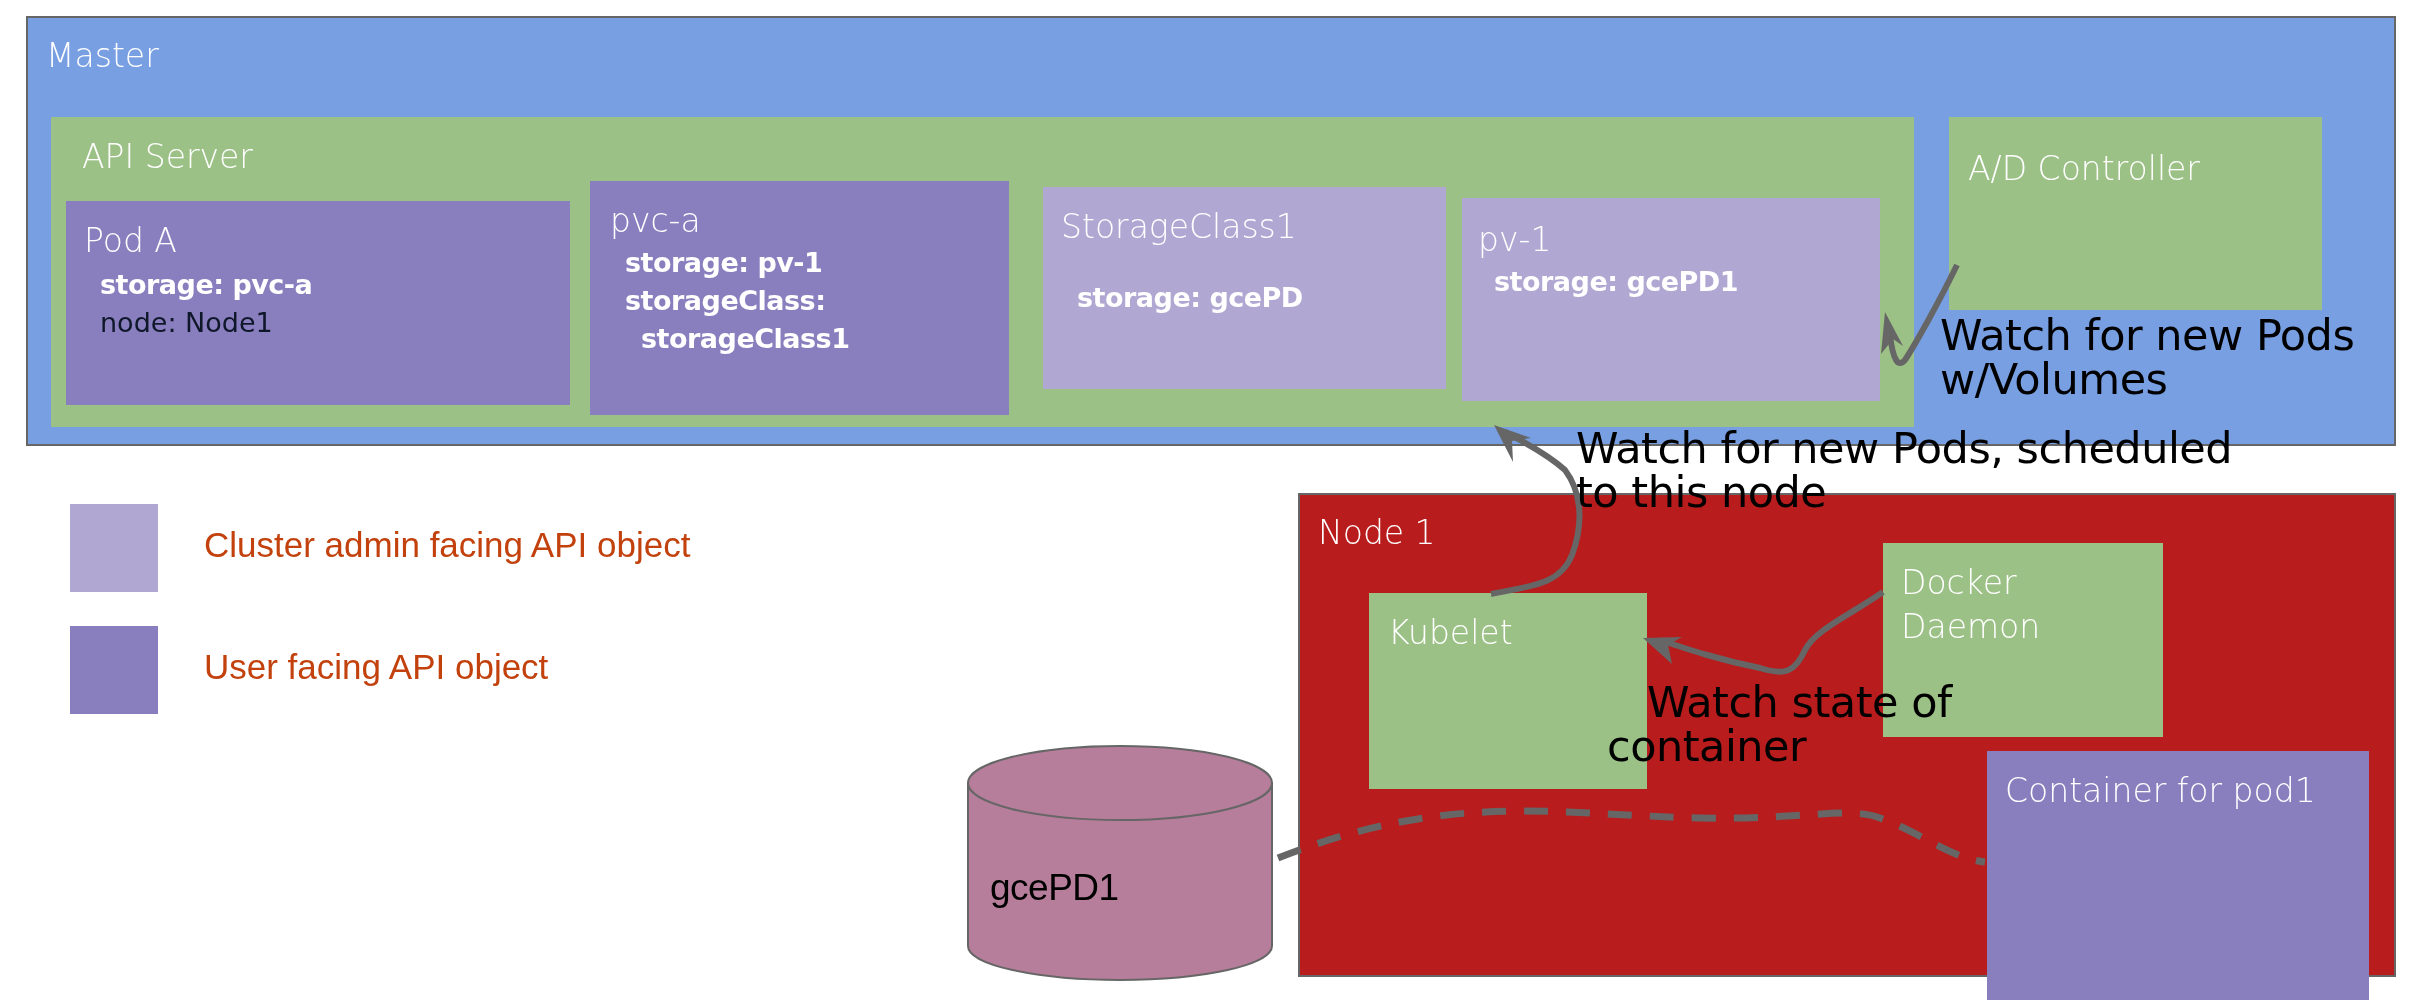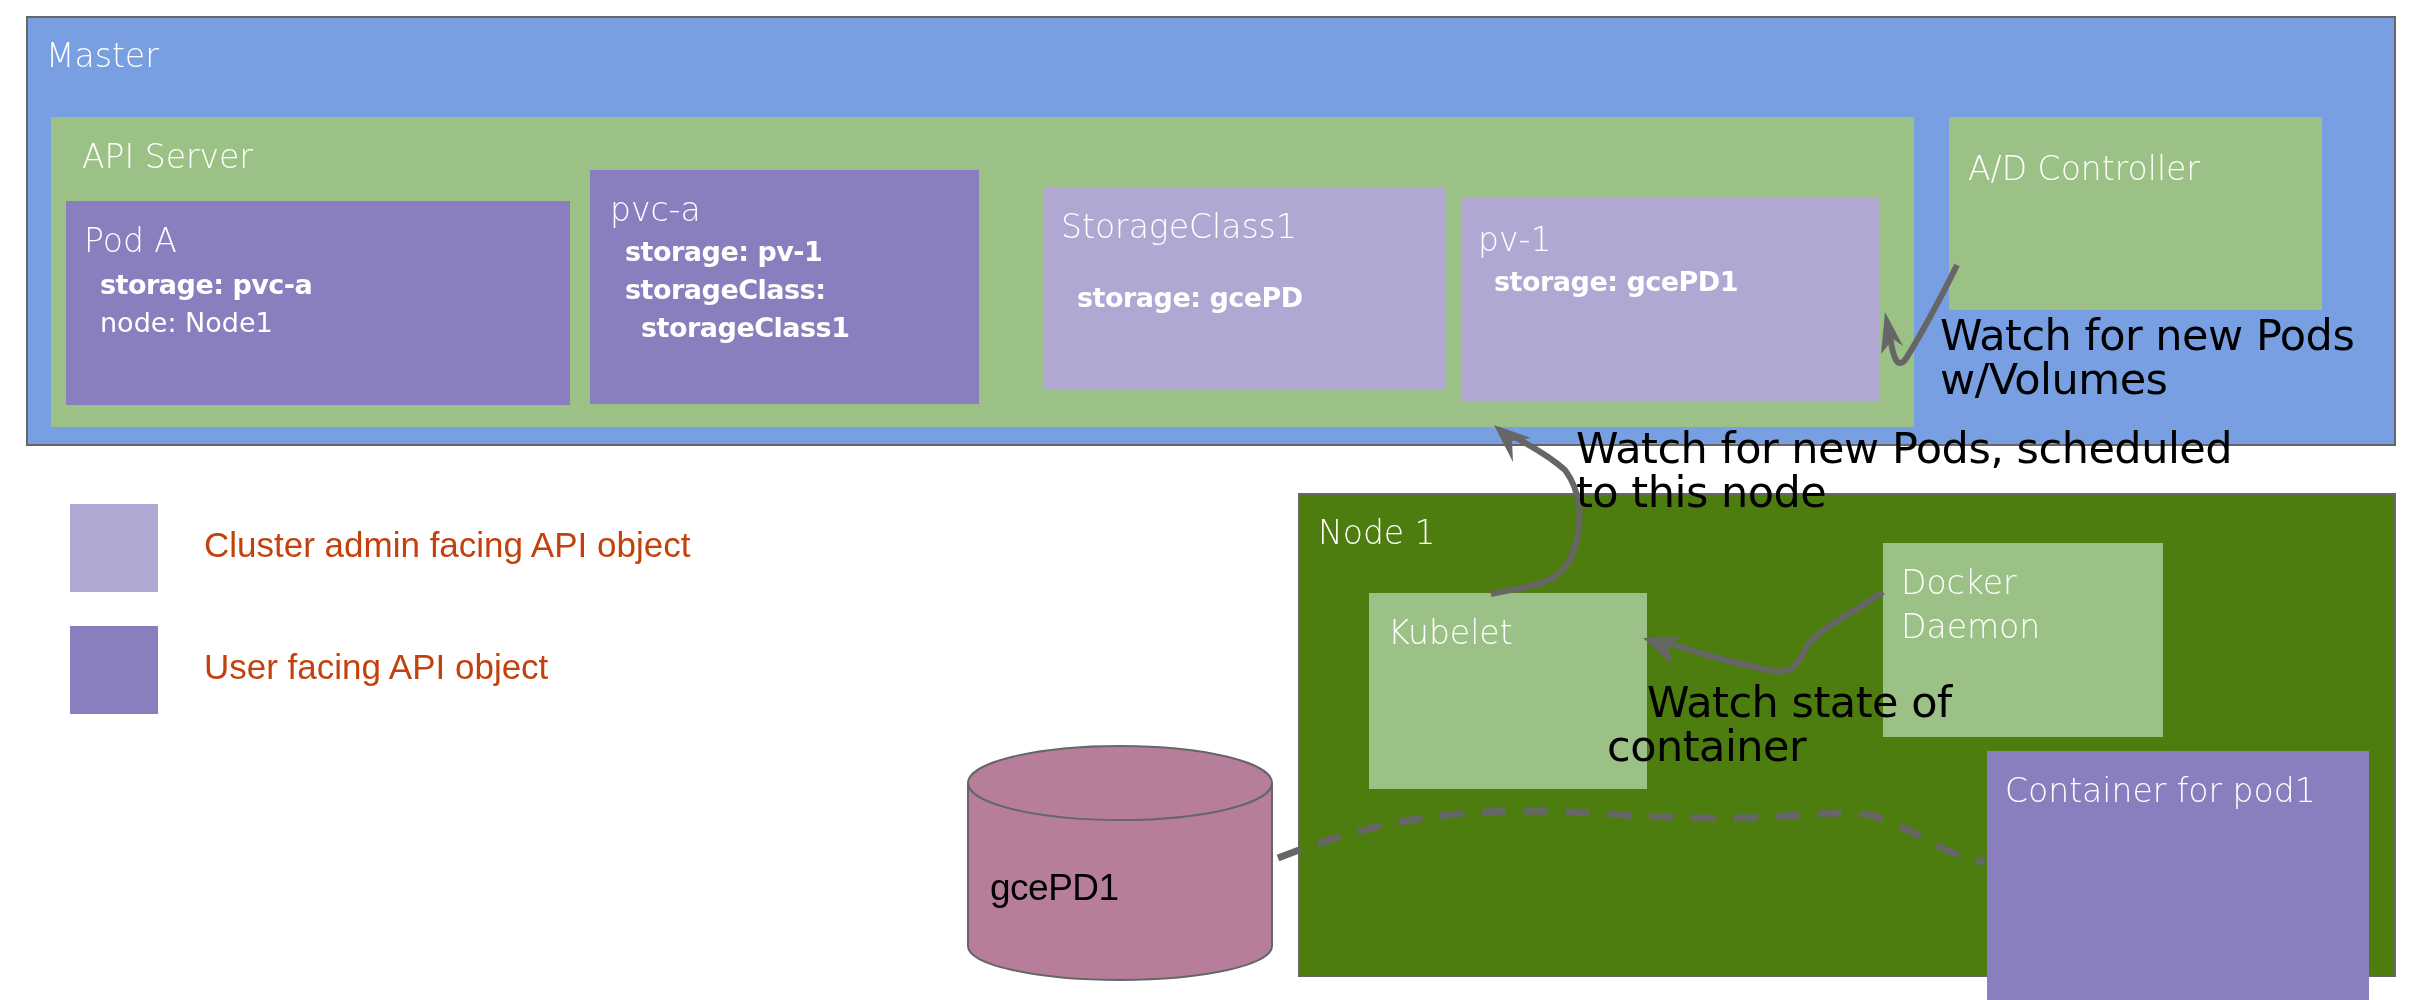--- a/index.html
+++ b/index.html
@@ -1,26 +1,26 @@
 <!DOCTYPE html>
 <html><head>
 <meta charset="utf-8">
 <style>
   html, body { margin:0; padding:0; background:#ffffff; }
   body { width:2410px; height:1000px; position:relative; overflow:hidden;
          font-family:"Liberation Sans", sans-serif; }
   .box { position:absolute; box-sizing:border-box; }
   .master { left:26px; top:16px; width:2370px; height:430px; background:#779FE2; border:2px solid #666666; }
-  .node { left:1298px; top:493px; width:1098px; height:484px; background:#4d7c0f; border:2px solid #666666; }
+  .node { left:1298px; top:493px; width:1098px; height:484px; background:#b91c1c; border:2px solid #666666; }
   .green { background:#9CC186; }
   .purple { background:#8A7FBE; }
   .lavender { background:#B0A8D2; }
   .title { position:absolute; color:#ffffff; font-family:"DejaVu Sans", sans-serif; font-weight:300; font-size:33px; white-space:nowrap; }
   .prop { position:absolute; color:#ffffff; font-family:"DejaVu Sans", sans-serif; font-weight:bold; font-size:27px; white-space:nowrap; letter-spacing:-0.5px; }
-  .propn { position:absolute; color:#ffffff; font-family:"DejaVu Sans", sans-serif; font-size:27px; white-space:nowrap; }
+  .propn { position:absolute; color:#0f172a; font-family:"DejaVu Sans", sans-serif; font-size:27px; white-space:nowrap; }
   .note { position:absolute; color:#000000; font-family:"DejaVu Sans", sans-serif; font-size:43px; line-height:44px; white-space:nowrap; letter-spacing:-0.5px; }
   .legend-swatch { position:absolute; width:88px; height:88px; }
   .legend-text { position:absolute; color:#c2410c; font-family:"Liberation Sans", sans-serif; font-size:35px; white-space:nowrap; }
   svg.overlay { position:absolute; left:0; top:0; width:2410px; height:1000px; pointer-events:none; }
 </style>
 </head>
 <body>
 
 <div class="box master">
   <span class="title" style="left:18px; top:18px;">Master</span>
@@ -29,21 +29,21 @@
 <div class="box green" style="left:51px; top:117px; width:1863px; height:310px;">
   <span class="title" style="left:19px; top:20px;margin-left:12px;">API Server</span>
 </div>
 
 <div class="box purple" style="left:66px; top:201px; width:504px; height:204px;padding-left:20px;">
   <span class="title" style="left:18px; top:20px;">Pod A</span>
   <span class="prop" style="left:34px; top:68px;">storage: pvc-a</span>
   <span class="propn" style="left:34px; top:106px;">node: Node1</span>
 </div>
 
-<div class="box purple" style="left:590px; top:170px; width:389px; height:234px;">
+<div class="box purple" style="left:590px; top:181px; width:419px; height:234px;">
   <span class="title" style="left:20px; top:20px;">pvc-a</span>
   <span class="prop" style="left:35px; top:66px;">storage: pv-1</span>
   <span class="prop" style="left:35px; top:104px;">storageClass:</span>
   <span class="prop" style="left:51px; top:142px;">storageClass1</span>
 </div>
 
 <div class="box lavender" style="left:1043px; top:187px; width:403px; height:202px;">
   <span class="title" style="left:18px; top:20px;">StorageClass1</span>
   <span class="prop" style="left:34px; top:66px;margin-top:29px;">storage: gcePD</span>
 </div>

